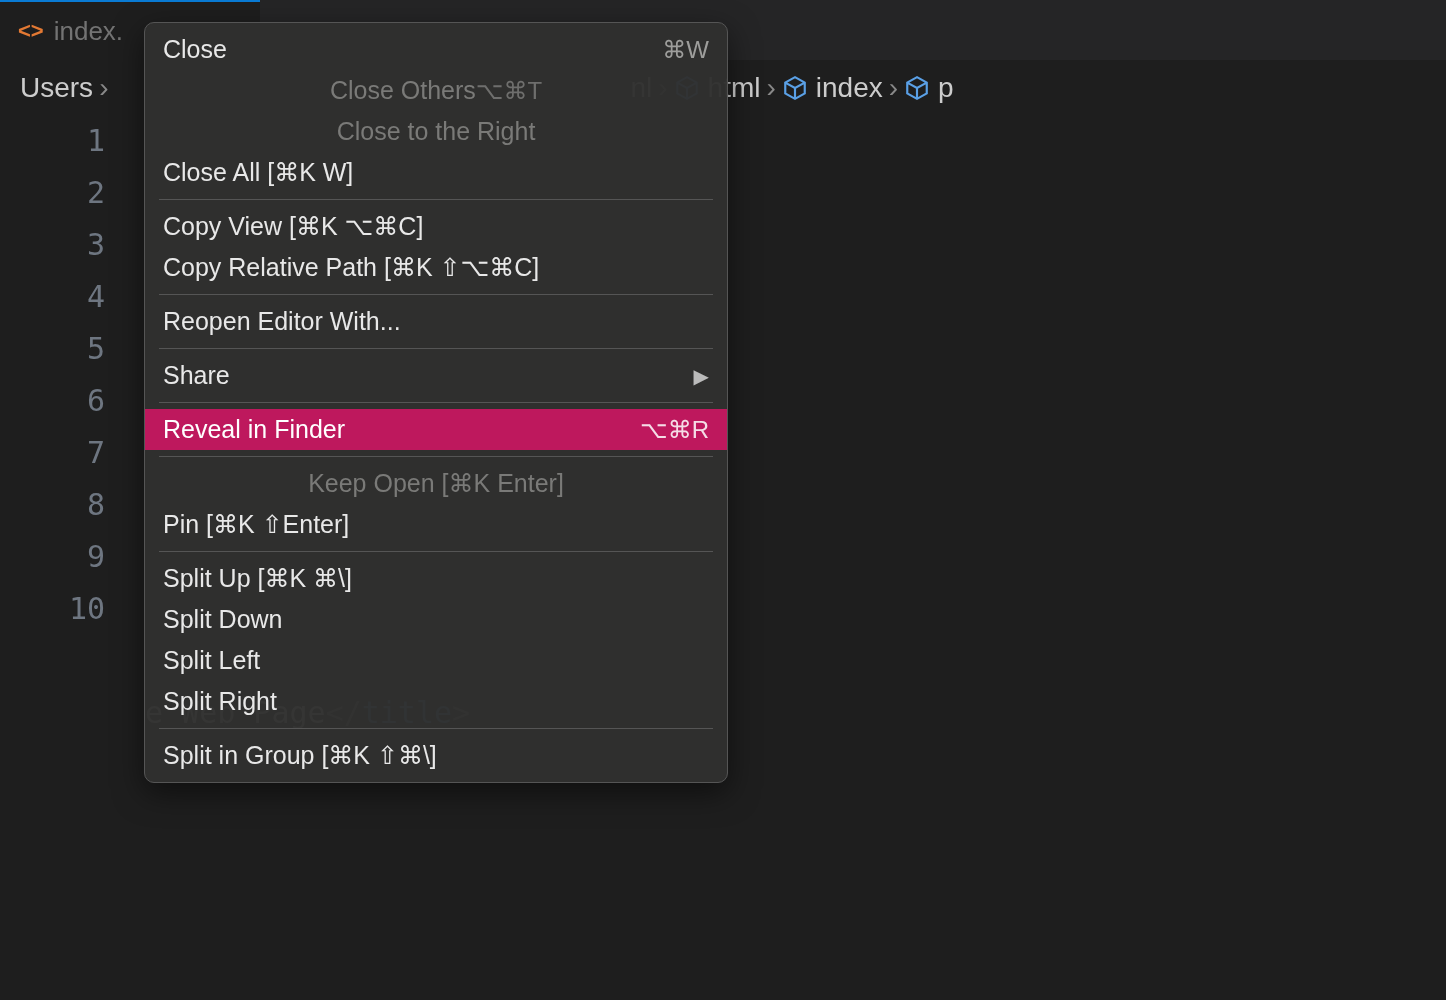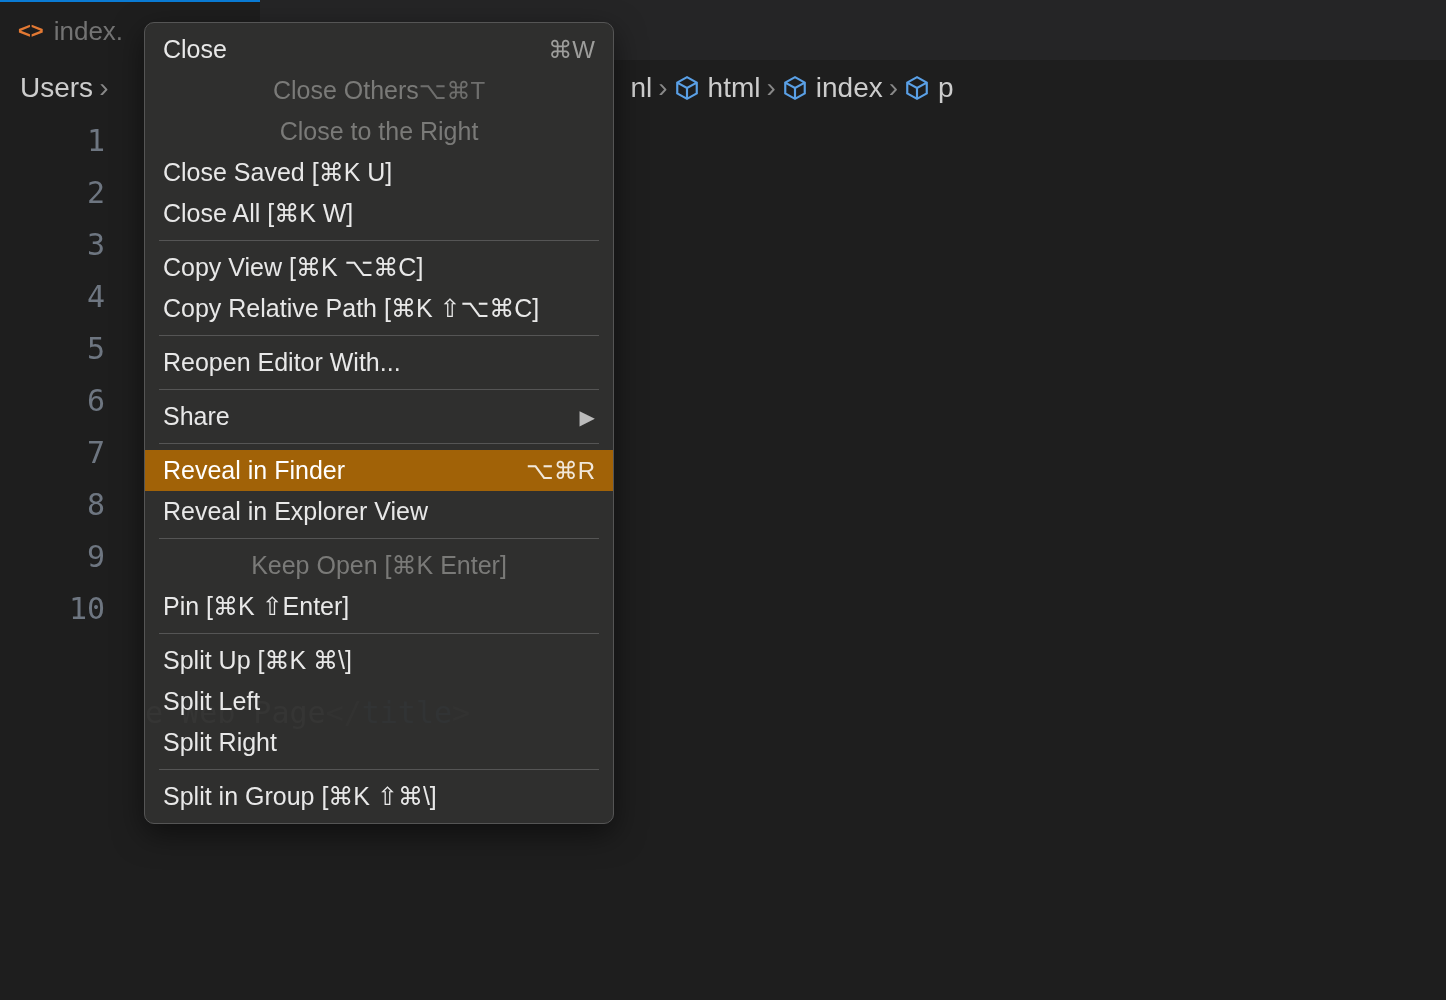--- a/index.html
+++ b/index.html
@@ -73,39 +73,39 @@
 
   .tok-tag    { color: #569cd6; }
   .tok-punc   { color: #808080; }
   .tok-text   { color: #d4d4d4; }
 
   
   .context-menu {
     position: absolute;
     top: 22px;
     left: 144px;
-    width: 470px;
+    width: 584px;
     background: rgba(48,48,46,0.97);
     border: 1px solid #555;
     border-radius: 10px;
     padding: 6px 0;
     box-shadow: 0 10px 30px rgba(0,0,0,0.5);
     font-size: 25px;
   }
   .menu-item {
     display: flex;
     justify-content: space-between;
     align-items: center;
     padding: 6px 18px;
     color: #e8e8e8;
     cursor: default;
   }
   .menu-item.disabled { color: #7a7a78; justify-content: center; }
   .menu-item.highlight {
-    background: #a16207;
+    background: #be185d;
     color: #ffffff;
   }
   .menu-item .shortcut { color: #9d9d9b; font-size: 24px;}
   .menu-item.highlight .shortcut,
   .menu-item.disabled .shortcut { color: inherit; opacity: 0.85; }
   .menu-sep {
     height: 1px;
     background: #555;
     margin: 6px 14px;
   }
@@ -183,23 +183,20 @@
     <span class="shortcut">⌘W</span>
   </div>
   <div class="menu-item disabled">
     <span>Close Others</span>
     <span class="shortcut">⌥⌘T</span>
   </div>
   <div class="menu-item disabled">
     <span>Close to the Right</span>
   </div>
   <div class="menu-item">
-    <span>Close Saved [⌘K U]</span>
-  </div>
-  <div class="menu-item">
     <span>Close All [⌘K W]</span>
   </div>
   <div class="menu-sep"></div>
   <div class="menu-item">
     <span>Copy View [⌘K ⌥⌘C]</span>
   </div>
   <div class="menu-item">
     <span>Copy Relative Path [⌘K ⇧⌥⌘C]</span>
   </div>
   <div class="menu-sep"></div>
@@ -209,35 +206,35 @@
   <div class="menu-sep"></div>
   <div class="menu-item">
     <span>Share</span>
     <span class="submenu-arrow">▶</span>
   </div>
   <div class="menu-sep"></div>
   <div class="menu-item highlight">
     <span>Reveal in Finder</span>
     <span class="shortcut">⌥⌘R</span>
   </div>
-  <div class="menu-item">
-    <span>Reveal in Explorer View</span>
-  </div>
   <div class="menu-sep"></div>
   <div class="menu-item disabled">
     <span>Keep Open [⌘K Enter]</span>
   </div>
   <div class="menu-item">
     <span>Pin [⌘K ⇧Enter]</span>
   </div>
   <div class="menu-sep"></div>
   <div class="menu-item">
     <span>Split Up [⌘K ⌘\]</span>
   </div>
   <div class="menu-item">
+    <span>Split Down</span>
+  </div>
+  <div class="menu-item">
     <span>Split Left</span>
   </div>
   <div class="menu-item">
     <span>Split Right</span>
   </div>
   <div class="menu-sep"></div>
   <div class="menu-item">
     <span>Split in Group [⌘K ⇧⌘\]</span>
   </div>
 </div>

